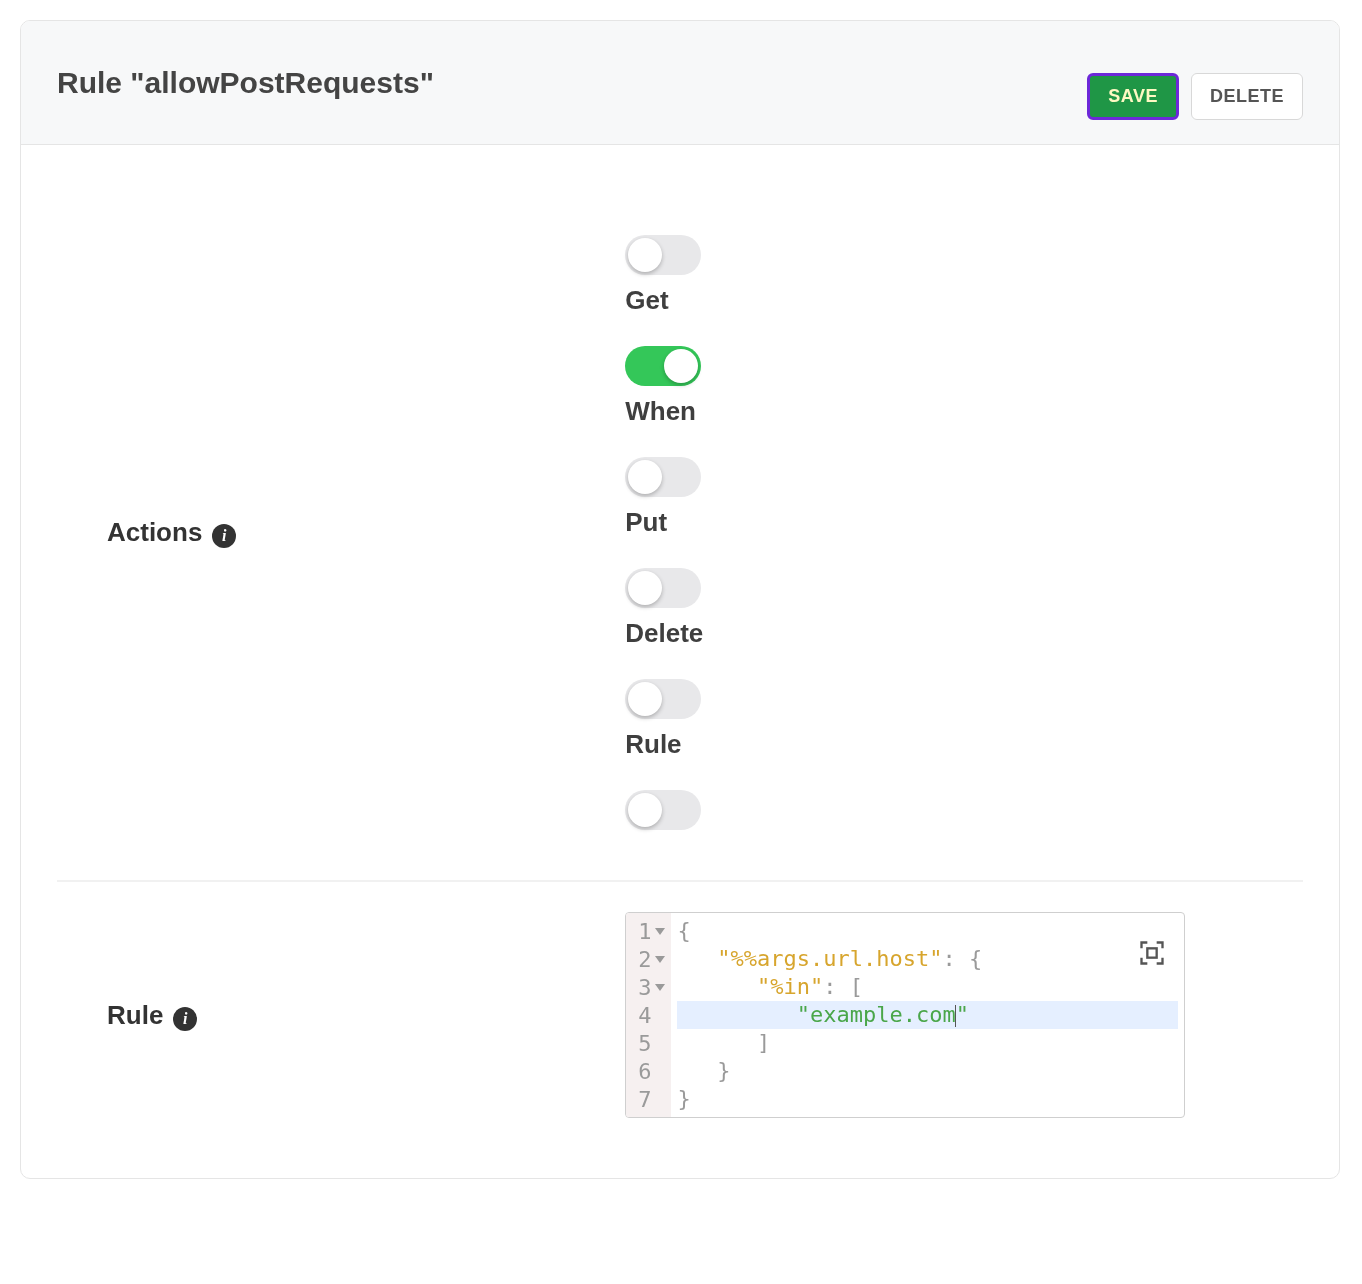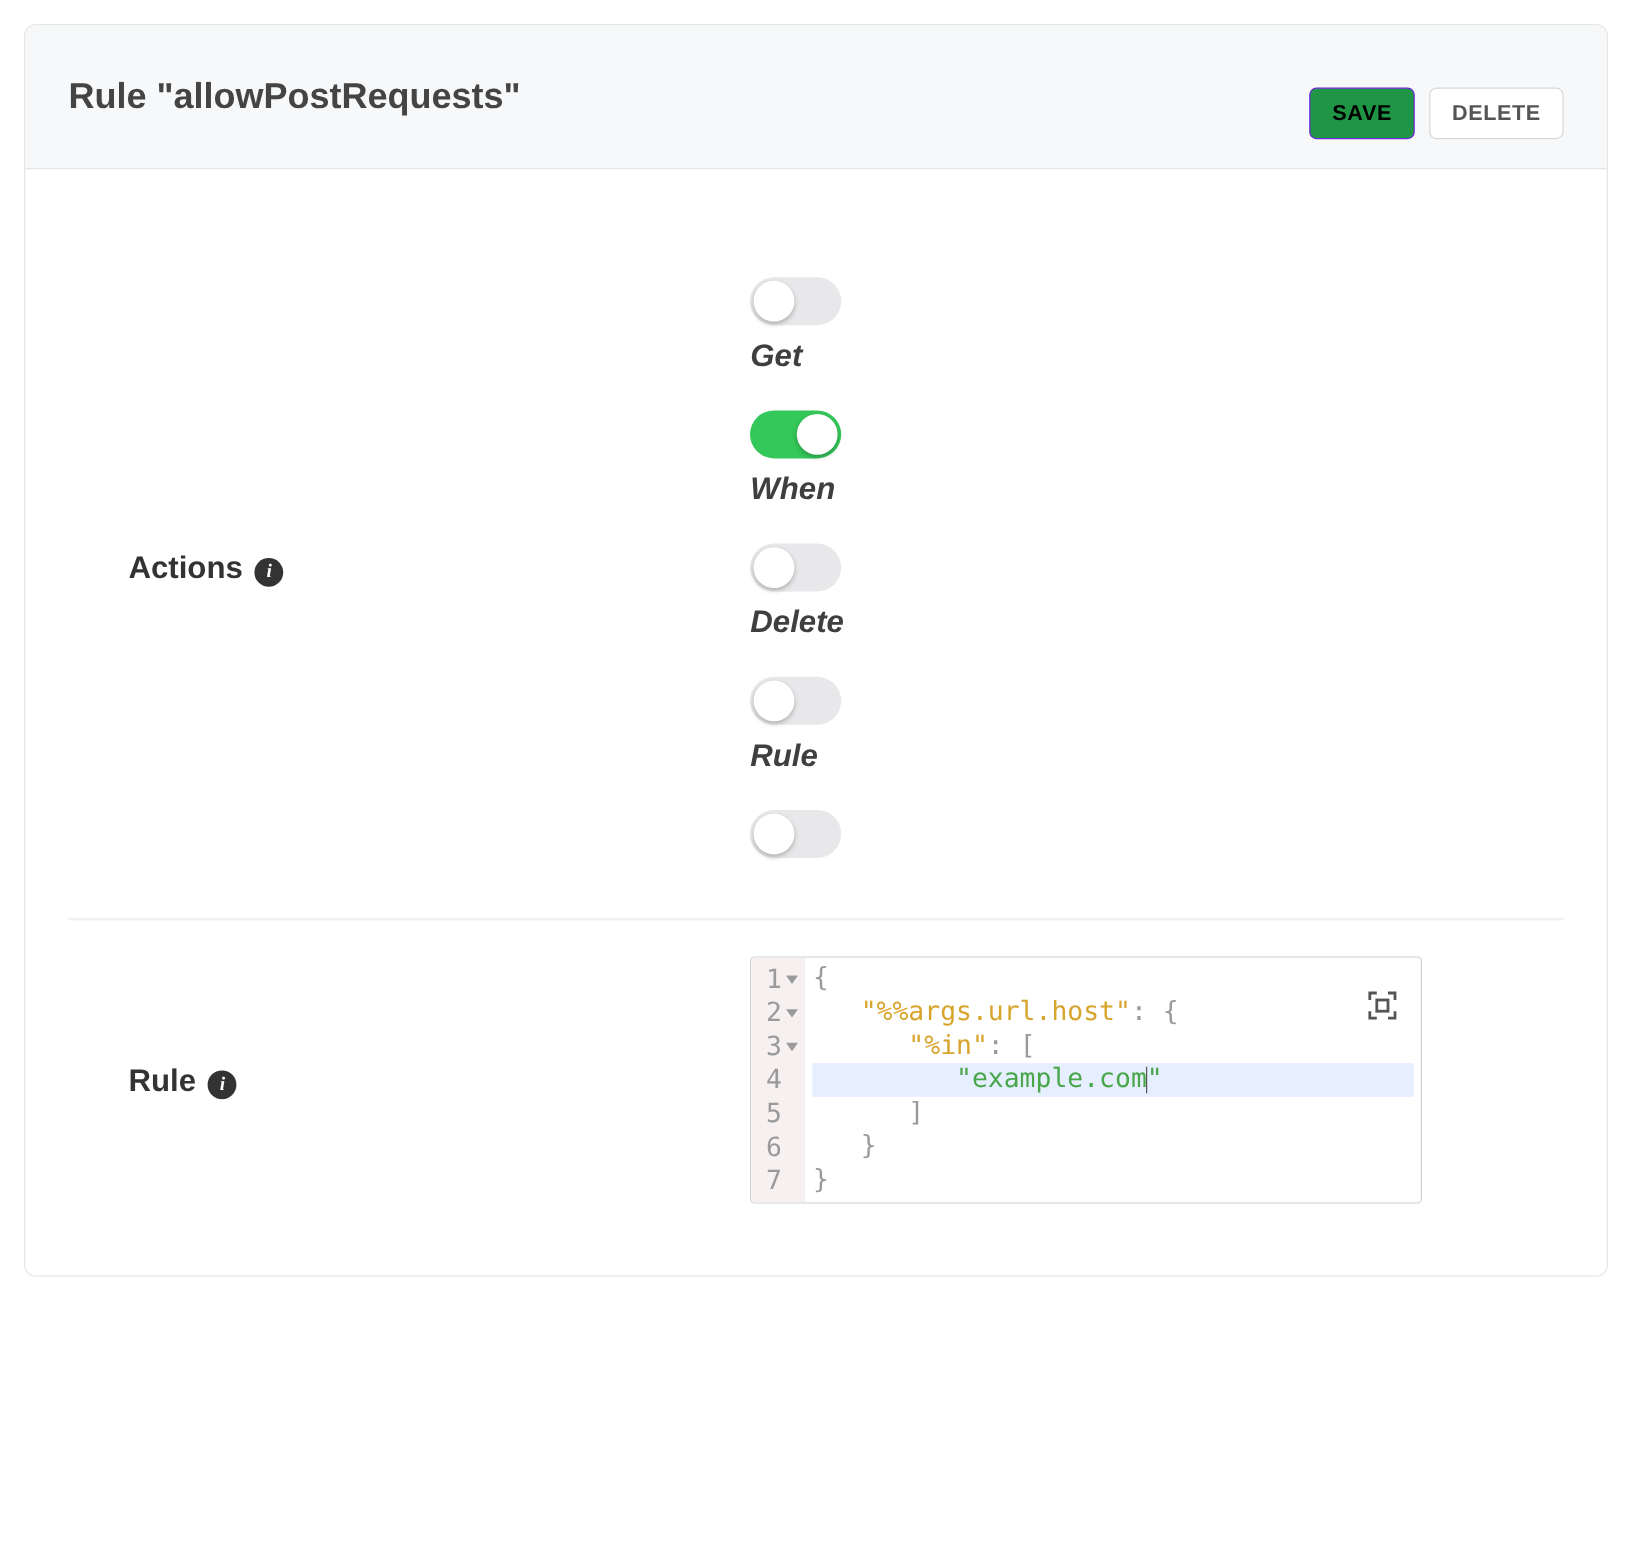--- a/index.html
+++ b/index.html
@@ -37,22 +37,22 @@
   .btn {
     padding: 10px 18px;
     font-size: 18px;
     font-weight: 700;
     border-radius: 6px;
     cursor: pointer;
     letter-spacing: 0.5px;
   }
   .btn-save {
     background: #1f9646;
-    color: #000000;
-    border: 1px solid #6d28d9;
+    color: #fef9c3;
+    border: 3px solid #6d28d9;
   }
   .btn-delete {
     background: #fff;
     color: #555;
     border: 1px solid #d8d8d8;
   }
   .panel-body {
     padding: 60px 36px 10px 36px;
   }
   .row {
@@ -82,21 +82,21 @@
     border-radius: 50%;
     background: #333;
     color: #fff;
     font-family: Georgia, serif;
     font-style: italic;
     font-weight: 700;
     font-size: 16px;
     cursor: pointer;
   }
   .row-content { flex: 1; }
-  .toggle-list { display: flex; flex-direction: column; gap: 30px; font-style: italic; }
+  .toggle-list { display: flex; flex-direction: column; gap: 30px; }
   .toggle-item { display: flex; flex-direction: column; gap: 10px; }
   .toggle-label {
     font-size: 26px;
     font-weight: 600;
     color: #3f3f3f;
   }
   .toggle {
     position: relative;
     width: 76px;
     height: 40px;
@@ -211,20 +211,26 @@
             <div class="toggle-item">
               <div class="toggle on">
                 <div class="toggle-knob"></div>
               </div>
               <div class="toggle-label">When</div>
             </div>
             <div class="toggle-item">
               <div class="toggle">
                 <div class="toggle-knob"></div>
               </div>
+              <div class="toggle-label">Put</div>
+            </div>
+            <div class="toggle-item">
+              <div class="toggle">
+                <div class="toggle-knob"></div>
+              </div>
               <div class="toggle-label">Delete</div>
             </div>
             <div class="toggle-item">
               <div class="toggle">
                 <div class="toggle-knob"></div>
               </div>
               <div class="toggle-label">Rule</div>
             </div>
             <div class="toggle-item">
               <div class="toggle">

